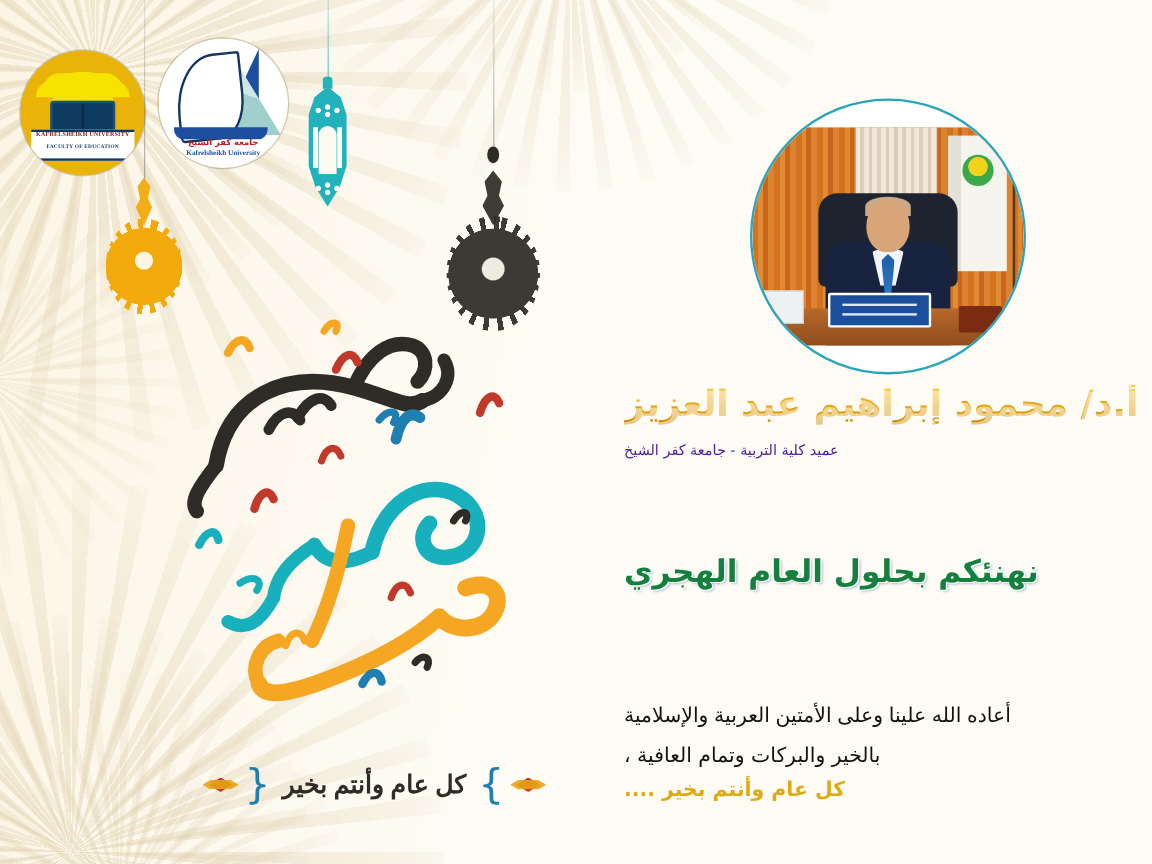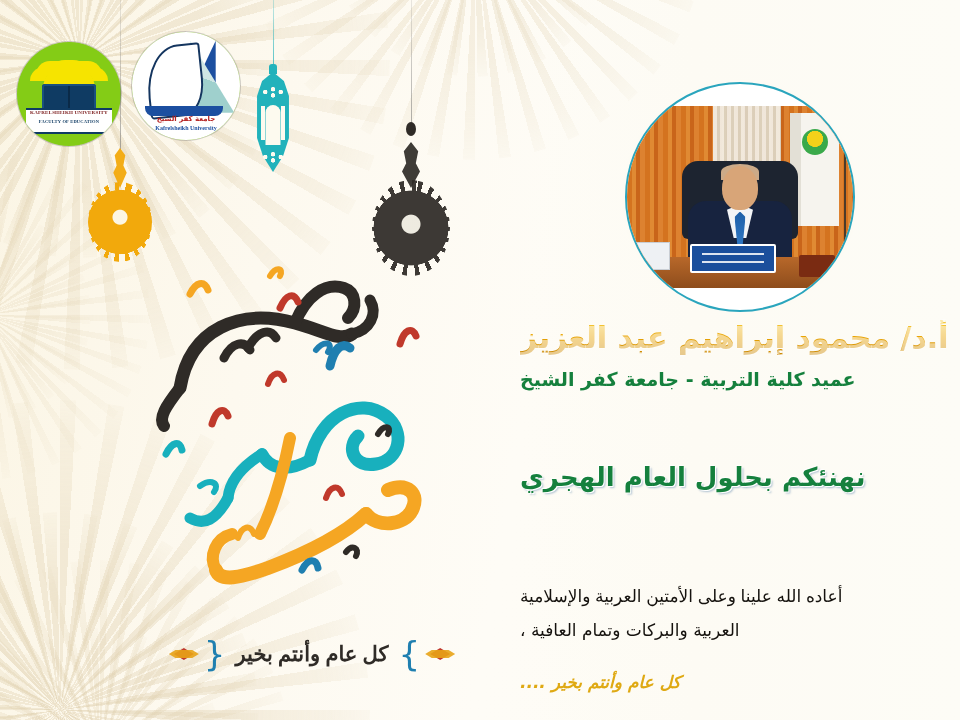--- a/index.html
+++ b/index.html
@@ -54,21 +54,21 @@
   .m-topleft   { left:-230px; top:-250px;  width:620px; height:620px; }
   .m-topmid    { left:245px;  top:-300px;  width:460px; height:460px; opacity:.5; }
   .m-botleft   { left:-250px; top:400px;   width:620px; height:620px; }
   .m-botleft2  { left:-90px;  top:560px;   width:380px; height:380px; opacity:.45;}
   .m-midleft   { left:-180px; top:150px;   width:330px; height:330px; opacity:.35;}
 
   
   .logo {
     position: absolute;
     border-radius: 50%;
-    background: #84cc16;
+    background: #eab308;
     box-shadow: 0 0 0 1px rgba(120,120,120,.35);
     overflow: hidden;
   }
   .logo-ku { left: 17px; top: 42px; width: 104px; height: 104px; }
   .logo-ksu{ left: 132px; top: 32px; width: 108px; height: 108px; }
 
   
   .emb-sun {
     position:absolute; left:50%; top:20%; transform:translateX(-50%);
     width:52px; height:26px; border-radius:26px 26px 0 0;
@@ -358,21 +358,21 @@
     color:#e8a80b;
     background:linear-gradient(180deg,#f7d046 0%, #e9a506 48%, #c98603 100%);
     -webkit-background-clip:text; background-clip:text;
     -webkit-text-fill-color:transparent;
     text-shadow:0 1px 0 rgba(255,255,255,.55);
     letter-spacing:.5px;
     white-space:nowrap;
   }
   .subtitle {
     position:absolute; left:0; top:368px; width:100%;
-    font-size:19px; font-weight:bold; color:#15803d;
+    font-size:12px; font-weight:normal; color:#4c1d95;
     letter-spacing:.2px;
   }
   .greet-1 {
     position:absolute; left:0; top:462px; width:100%;
     font-size:26px; font-weight:bold;
     color:#15803d;
     text-shadow:
       1px 1px 0 #ffffff,
       -1px -1px 0 rgba(255,255,255,.8),
       2px 2px 2px rgba(90,130,170,.45);
@@ -391,22 +391,22 @@
   .body-1 {
     position:absolute; left:0; top:586px; width:100%;
     font-size:17px; color:#15120e;
     font-family:Liberation Sans, sans-serif;
   }
   .body-2 {
     position:absolute; left:0; top:620px; width:100%;
     font-size:17px; color:#15120e;
   }
   .signoff {
-    position:absolute; left:0; top:672px; width:100%;
-    font-size:17px; color:#dfa913; font-weight:bold; font-style:italic;
+    position:absolute; left:0; top:648px; width:100%;
+    font-size:17px; color:#dfa913; font-weight:bold; 
     letter-spacing:1px;
   }
 </style>
 </head>
 <body>
 
 <div class="card">
 
   <div class="bg-base"></div>
   <div class="bg-right-wash"></div>
@@ -539,18 +539,18 @@
 
     <div class="name">أ.د/ محمود إبراهيم عبد العزيز</div>
 
     <div class="subtitle">عميد كلية التربية - جامعة كفر الشيخ</div>
 
     <div class="greet-1">نهنئكم بحلول العام الهجري</div>
 
 
     <div class="body-1">أعاده الله علينا وعلى الأمتين العربية والإسلامية</div>
 
-    <div class="body-2">العربية والبركات وتمام العافية ،</div>
+    <div class="body-2">بالخير والبركات وتمام العافية ،</div>
 
     <div class="signoff">كل عام وأنتم بخير ....</div>
 
   </div>
 </div>
 
 </body></html>

